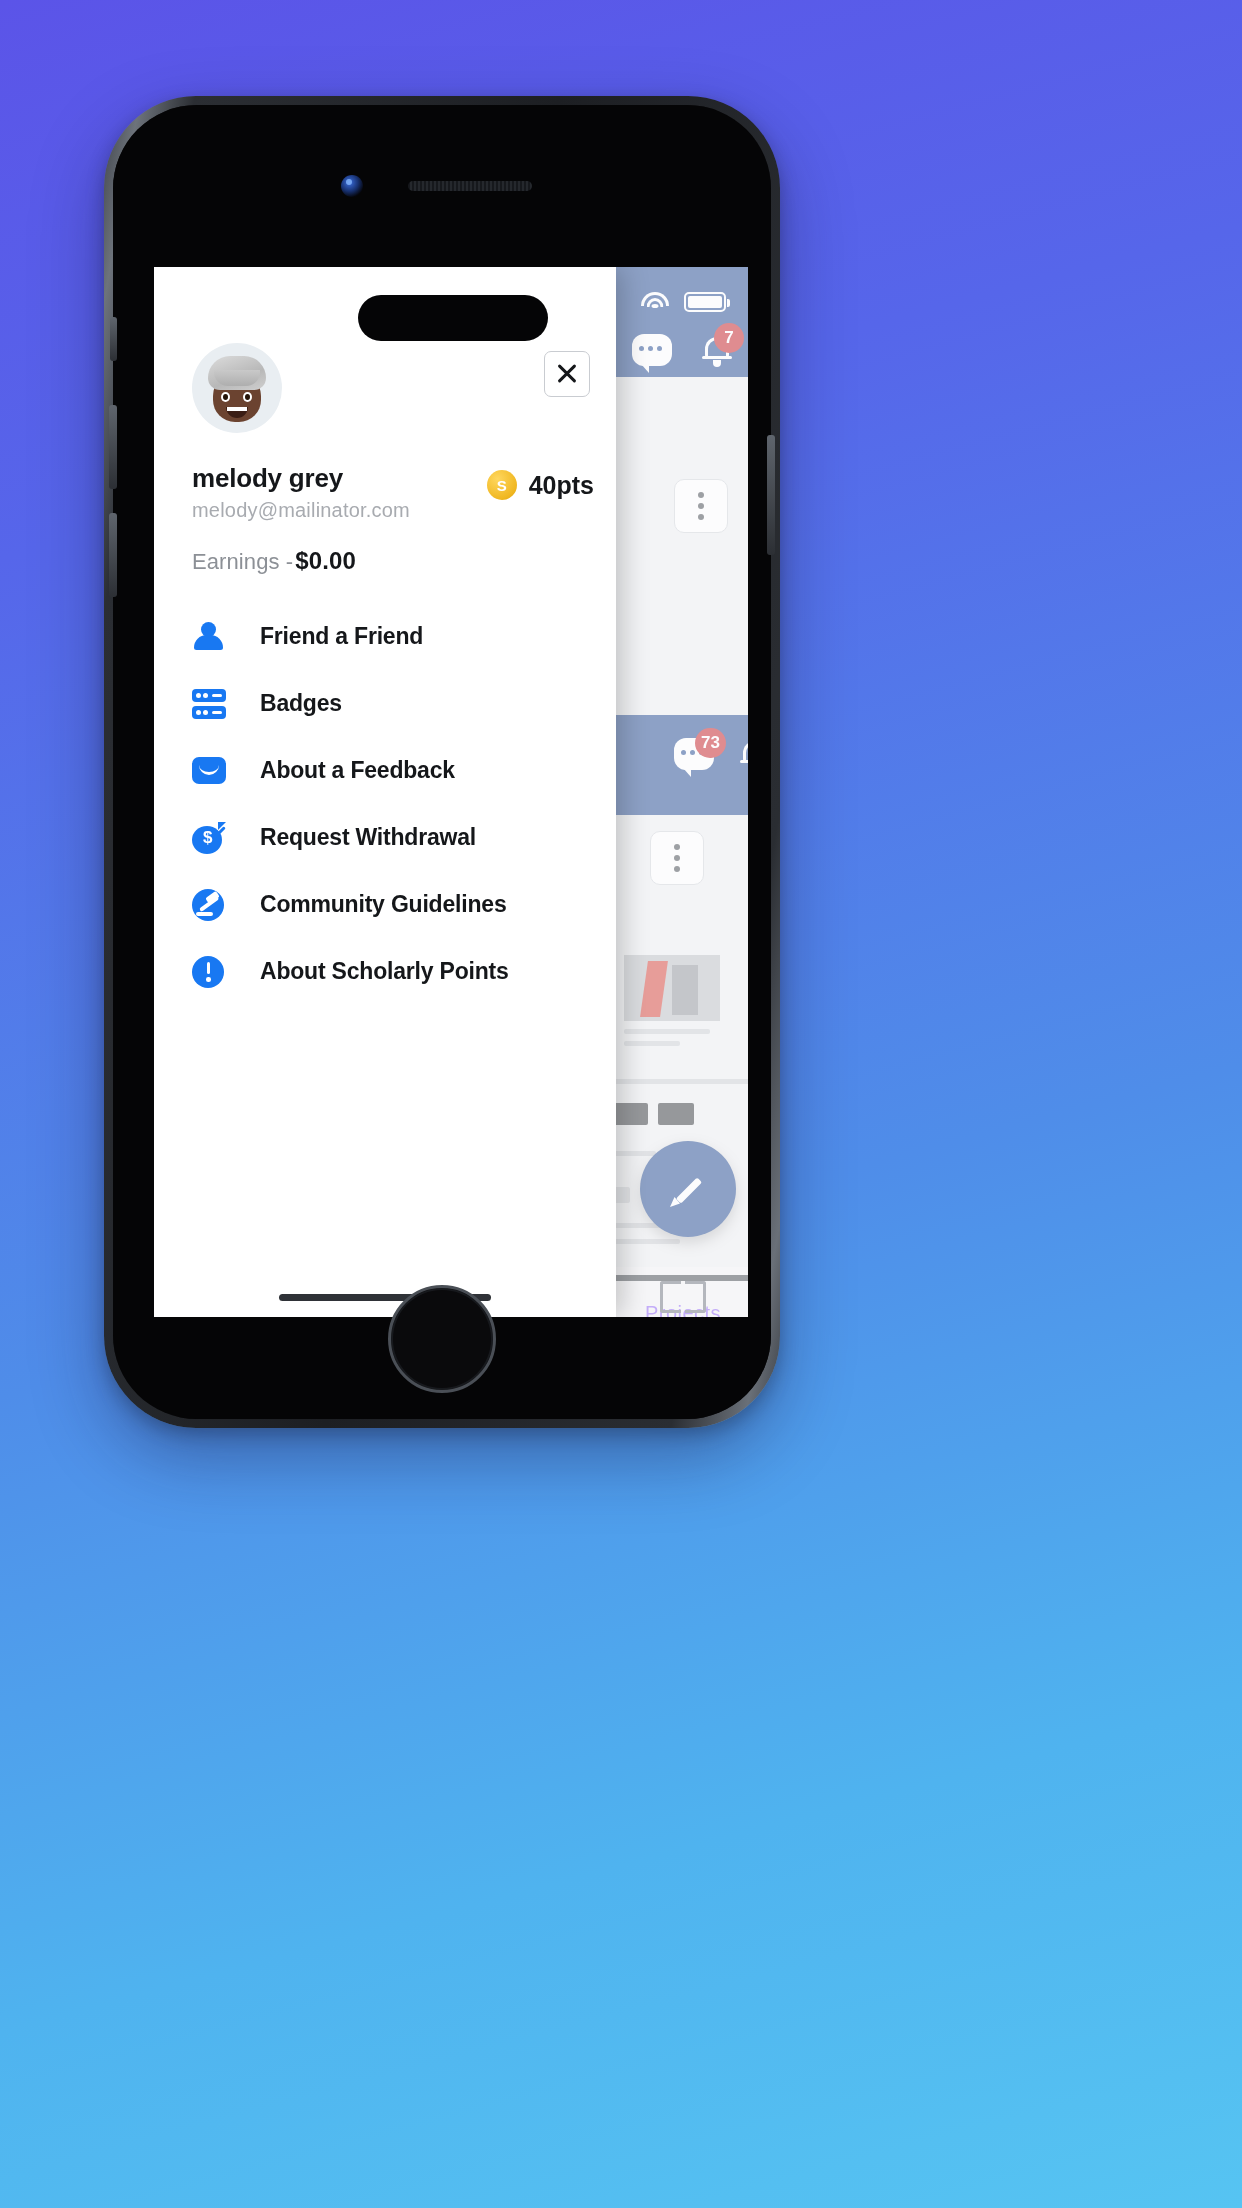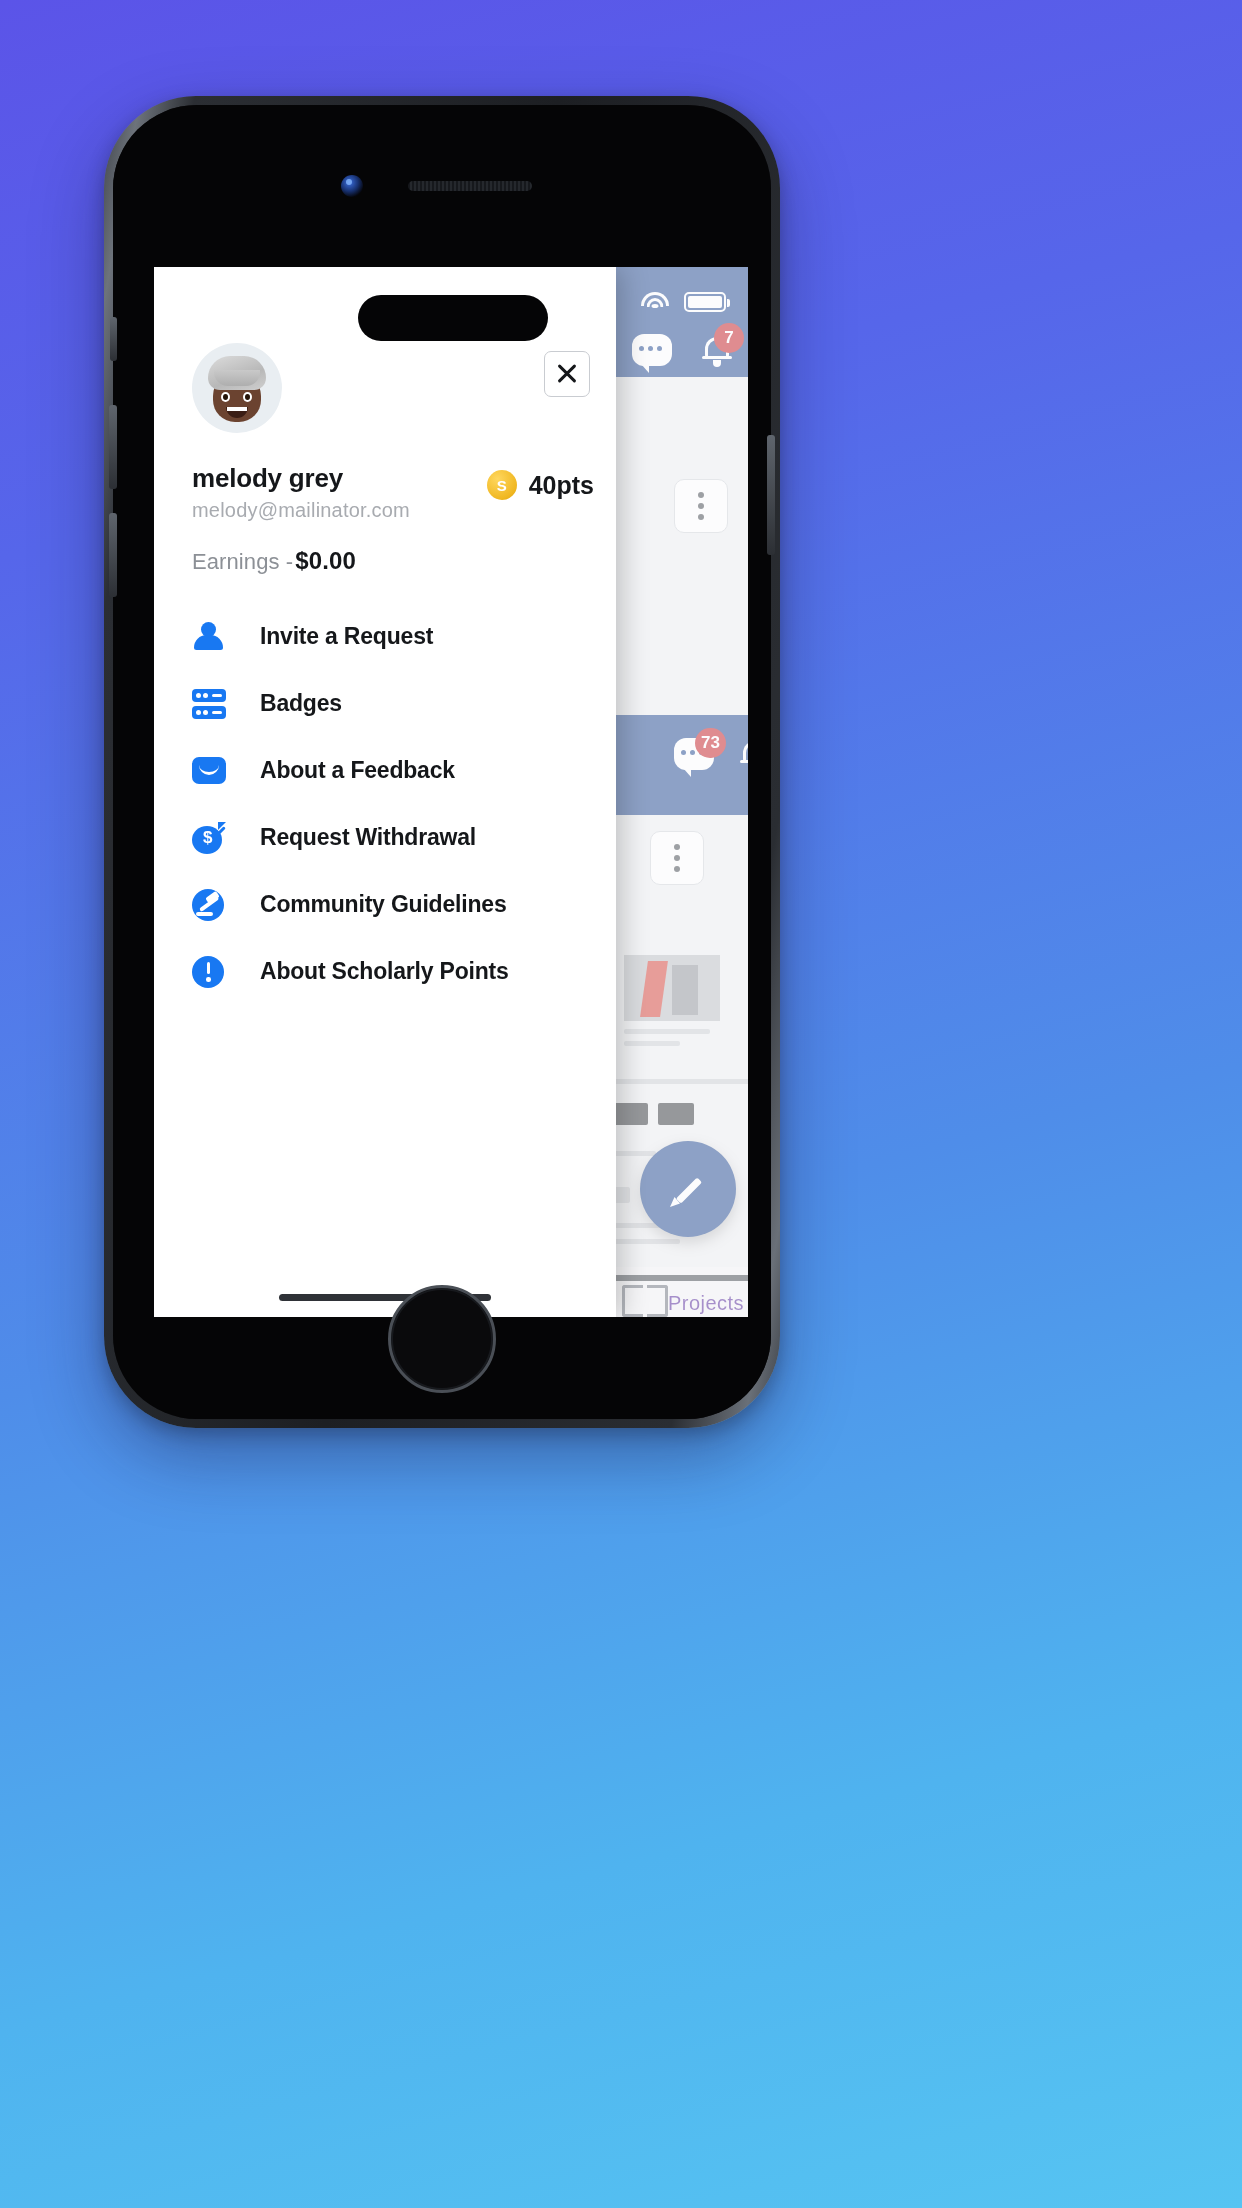--- a/index.html
+++ b/index.html
@@ -116,22 +116,22 @@
             box-shadow:0 6px 14px rgba(0,0,0,.25); }
   #bg-fab .pen { width:40px; height:40px; position:relative; }
   #bg-fab .pen s { position:absolute; left:6px; top:18px; width:30px; height:7px; background:#fff;
                    border-radius:2px; transform:rotate(-45deg); }
   #bg-fab .pen u { position:absolute; left:2px; top:28px; width:10px; height:10px; background:#fff;
                    clip-path:polygon(0 100%,100% 65%,45% 0); }
 
   #bg-divider { position:absolute; left:424px; top:1008px; width:210px; height:6px; background:#3a3f46; }
   #bg-tab {
     position:absolute; left:424px; top:1014px; width:210px; height:44px;
-    display:flex; flex-direction:row; align-items:center; justify-content:center;
-    color:#4c1d95;
+    display:flex; flex-direction:column; align-items:center; justify-content:center;
+    color:#8b5cf6;
   }
   #bg-tabzone { position:absolute; left:424px; top:1000px; width:210px; bottom:0; background:#f2f3f5; }
   .book-ico { width:46px; height:34px; position:relative; margin-bottom:2px; }
   .book-ico s { position:absolute; top:0; width:21px; height:32px; border:3px solid #6a7079;
                 border-radius:3px; }
   .book-ico s:first-child { left:0; border-right:none; border-radius:3px 0 0 3px; }
   .book-ico s:last-child  { right:0; border-left:none; border-radius:0 3px 3px 0; }
   #bg-tab span { font-size:20px; letter-spacing:.5px; }
 
   #bg-dim { position:absolute; inset:0; background:rgba(250,250,252,.52); }
@@ -420,21 +420,21 @@
 
           <div id="menu">
 
             <div class="mi">
               <div class="ico">
                 <div class="ic-person">
                     <s></s>
                     <u></u>
                   </div>
               </div>
-              <div class="lbl">Invite a Request</div>
+              <div class="lbl">Friend a Friend</div>
             </div>
 
 
             <div class="mi">
               <div class="ico">
                 <div class="ic-badges">
                     <s></s>
                     <s></s>
                   </div>
               </div>

